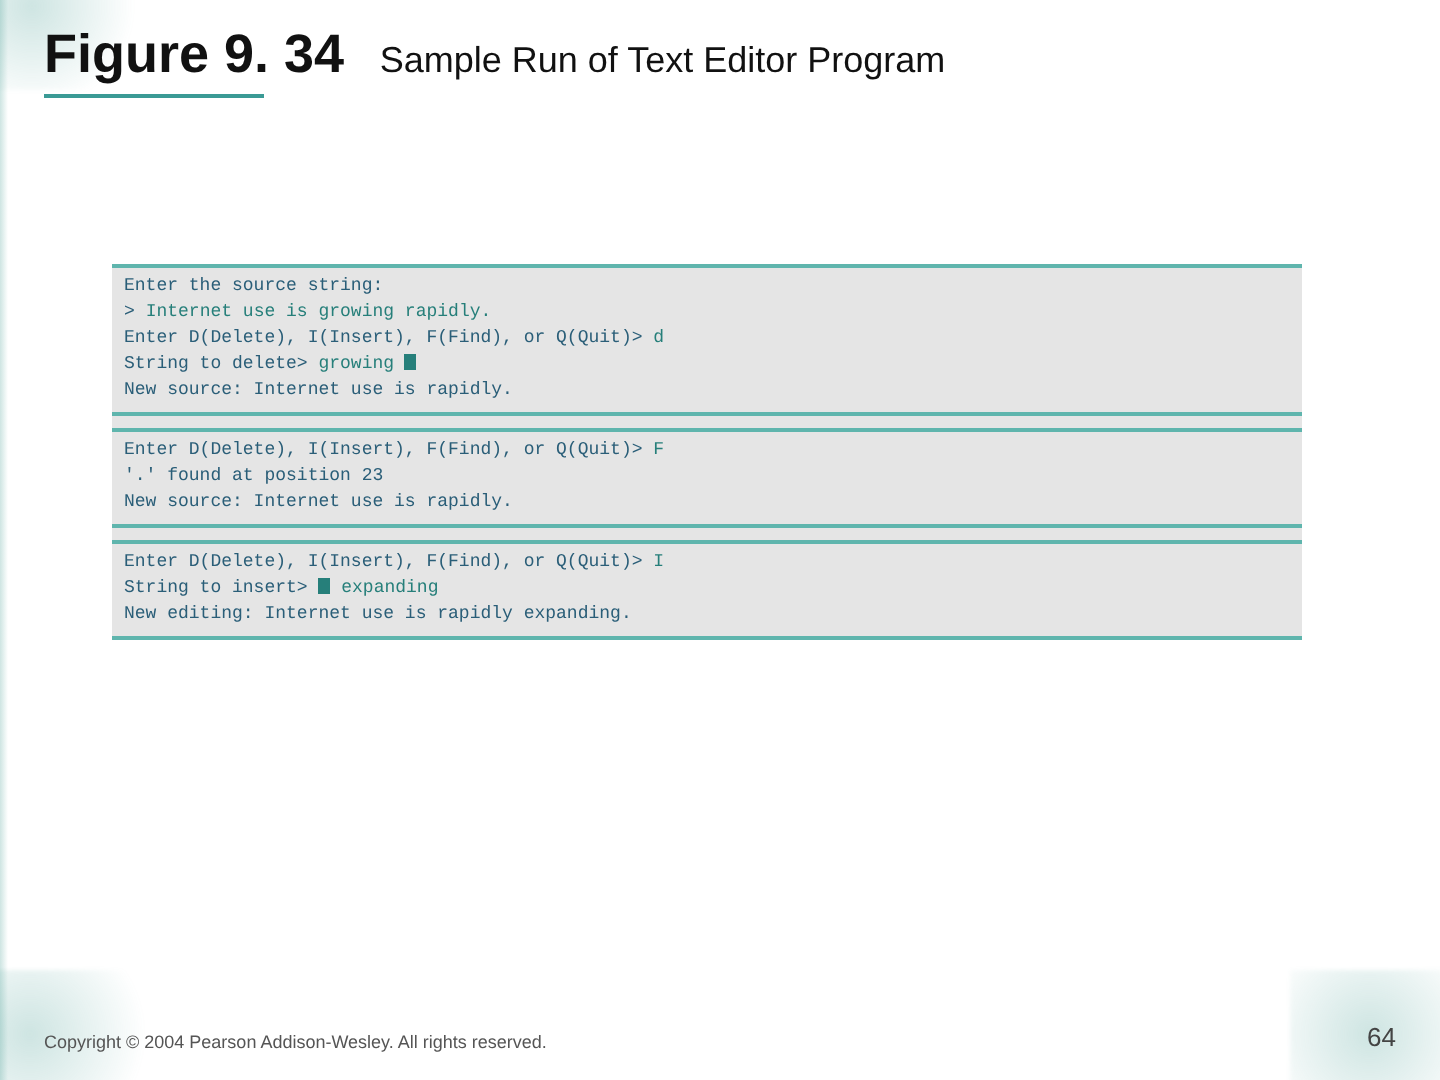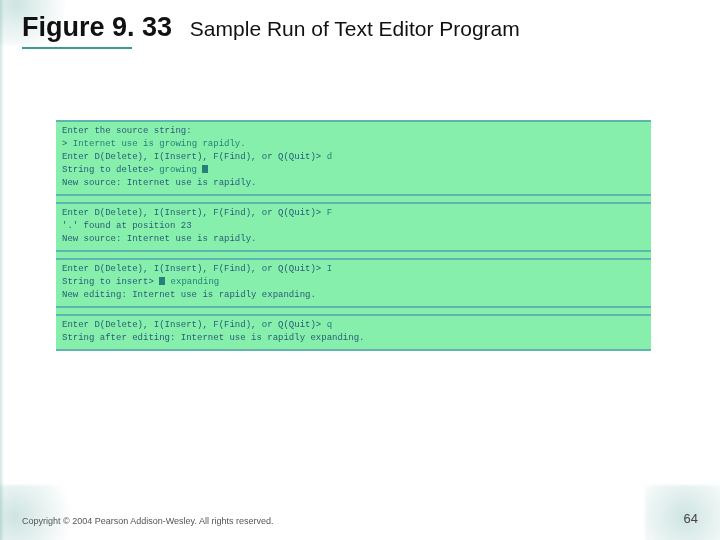--- a/index.html
+++ b/index.html
@@ -23,35 +23,35 @@
     top: 12px;
     right: 30px;
   }
   .figure-label {
     font-weight: 700;
     font-size: 27px;
     color: #111;
   }
   .figure-title {
     font-weight: 400;
-    font-size: 21px;
+    font-size: 18px;
     color: #111;
   }
   .title-underline {
     margin-top: 4px;
     width: 110px;
     height: 2px;
     background: #3a9a95;
   }
   .terminal {
     position: absolute;
     left: 56px;
-    top: 120px;
+    top: 132px;
     width: 595px;
-    background: #86efac;
+    background: #e5e5e5;
   }
   .section {
     border-top: 2px solid #5fb5ad;
     border-bottom: 2px solid #5fb5ad;
     padding: 3px 6px 4px 6px;
     margin-bottom: 6px;
   }
   .section:last-child {
     margin-bottom: 0;
   }
@@ -103,21 +103,21 @@
 </head>
 <body>
 
 <div class="slide">
   <div class="corner-tl"></div>
   <div class="corner-bl"></div>
   <div class="corner-br"></div>
   <div class="left-edge"></div>
 
   <div class="title-block">
-    <span class="figure-label">Figure 9. 33</span>
+    <span class="figure-label">Figure 9. 34</span>
     <span>&nbsp;&nbsp;</span>
     <span class="figure-title">Sample Run of Text Editor Program</span>
     <div class="title-underline"></div>
   </div>
 
   <div class="terminal" id="terminal">
       <div class="section">
         <div class="line"><span>Enter the source string:</span></div>
         <div class="line"><span>&gt; </span><span class="input">Internet use is growing rapidly.</span></div>
         <div class="line"><span>Enter D(Delete), I(Insert), F(Find), or Q(Quit)&gt; </span><span class="input">d</span></div>
@@ -127,21 +127,17 @@
       <div class="section">
         <div class="line"><span>Enter D(Delete), I(Insert), F(Find), or Q(Quit)&gt; </span><span class="input">F</span></div>
         <div class="line"><span>'.' found at position 23</span></div>
         <div class="line"><span>New source: Internet use is rapidly.</span></div>
       </div>
       <div class="section">
         <div class="line"><span>Enter D(Delete), I(Insert), F(Find), or Q(Quit)&gt; </span><span class="input">I</span></div>
         <div class="line"><span>String to insert&gt; </span><span class="cursor"></span><span class="input"> expanding</span></div>
         <div class="line"><span>New editing: Internet use is rapidly expanding.</span></div>
       </div>
-      <div class="section">
-        <div class="line"><span>Enter D(Delete), I(Insert), F(Find), or Q(Quit)&gt; </span><span class="input">q</span></div>
-        <div class="line"><span>String after editing: Internet use is rapidly expanding.</span></div>
-      </div>
     </div>
 
   <div class="copyright">Copyright © 2004 Pearson Addison-Wesley. All rights reserved.</div>
   <div class="page-num">64</div>
 </div>
 
 </body></html>

